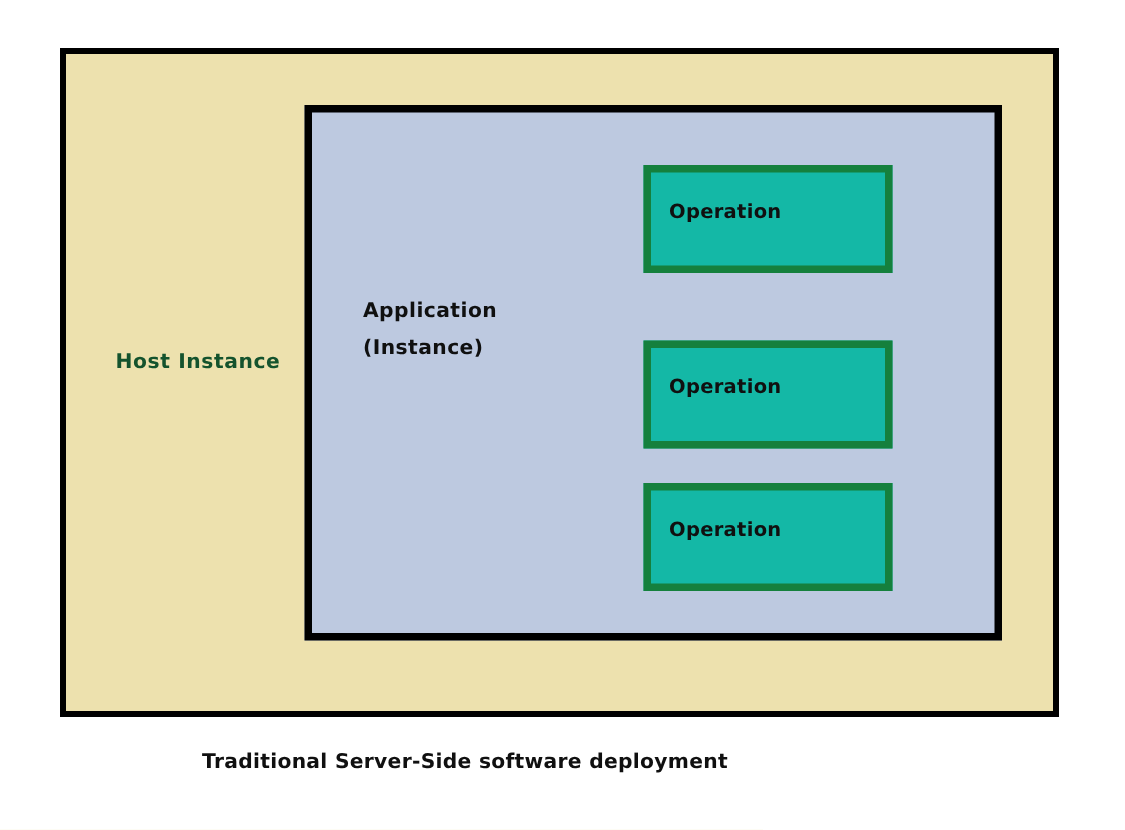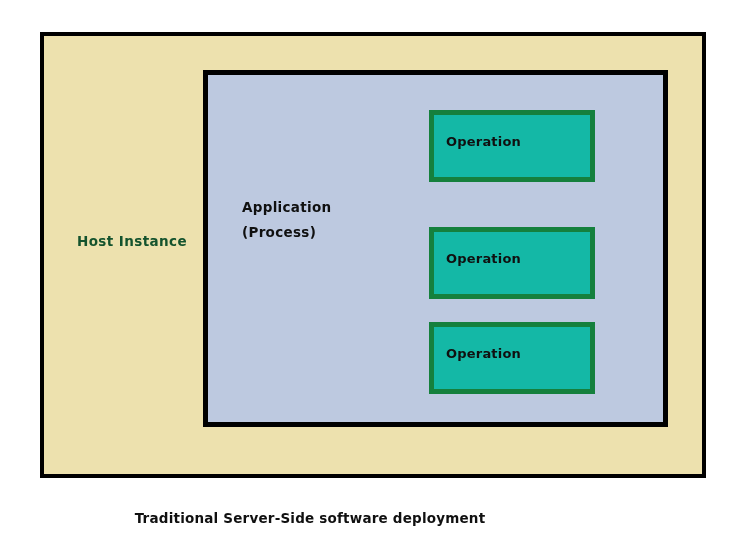--- a/index.html
+++ b/index.html
@@ -109,37 +109,36 @@
     left: 0;
     top: 500px;
     width: 620px;
     text-align: center;
     font-family: "DejaVu Sans", sans-serif;
     font-size: 13.5px;
     font-weight: bold;
     color: #101010;
     letter-spacing: 0.2px;
     white-space: nowrap;
-    margin-top: 10px;
   }
 </style>
 </head>
 <body>
 
 <div id="canvas">
 
   <div class="host-box">
 
     <div class="host-label">Host Instance</div>
 
     <div class="app-box">
 
       <div class="app-label">
         <span class="line">Application</span>
-        <span class="line">(Process)</span>
+        <span class="line">(Instance)</span>
       </div>
 
       <div class="op-box op-1">
         <div class="op-label">Operation</div>
       </div>
 
       <div class="op-box op-2">
         <div class="op-label">Operation</div>
       </div>
 

